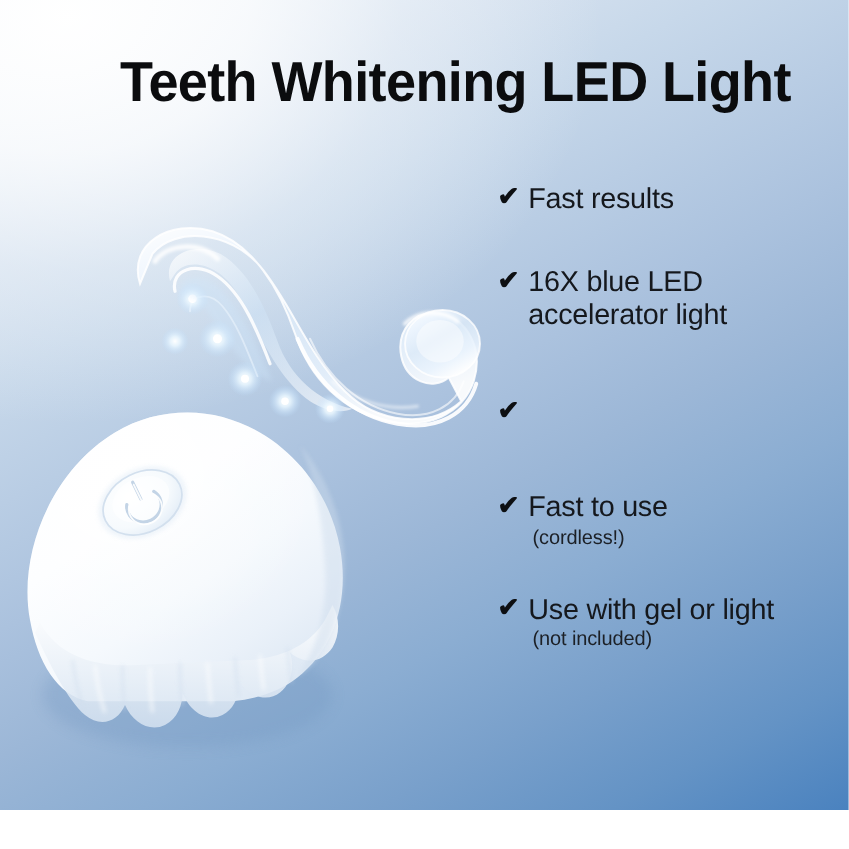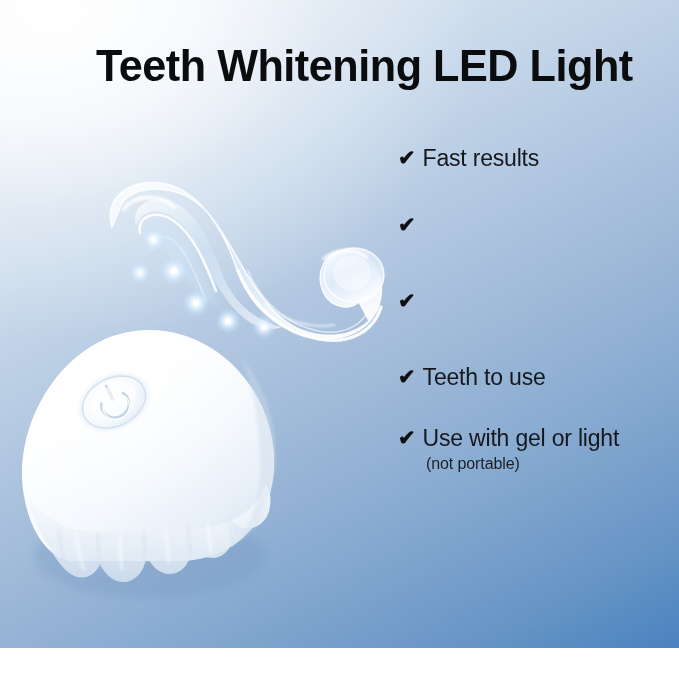--- a/index.html
+++ b/index.html
@@ -337,38 +337,40 @@
     <div class="feature f0">
       <div class="feature-main">
         <span class="check">✔</span>
         <span class="feature-text">Fast results</span>
       </div>
     </div>
 
     <div class="feature f1">
       <div class="feature-main">
         <span class="check">✔</span>
+        <span class="feature-text">16X blue LED<br>accelerator light</span>
       </div>
     </div>
 
     <div class="feature f2">
       <div class="feature-main">
         <span class="check">✔</span>
       </div>
     </div>
 
     <div class="feature f3">
       <div class="feature-main">
         <span class="check">✔</span>
-        <span class="feature-text">Teeth to use</span>
-      </div>
+        <span class="feature-text">Fast to use</span>
+      </div>
+      <div class="feature-sub">(cordless!)</div>
     </div>
 
     <div class="feature f4">
       <div class="feature-main">
         <span class="check">✔</span>
         <span class="feature-text">Use with gel or light</span>
       </div>
-      <div class="feature-sub">(not portable)</div>
+      <div class="feature-sub">(not included)</div>
     </div>
 
   </div>
 </div>
 
 </body></html>

